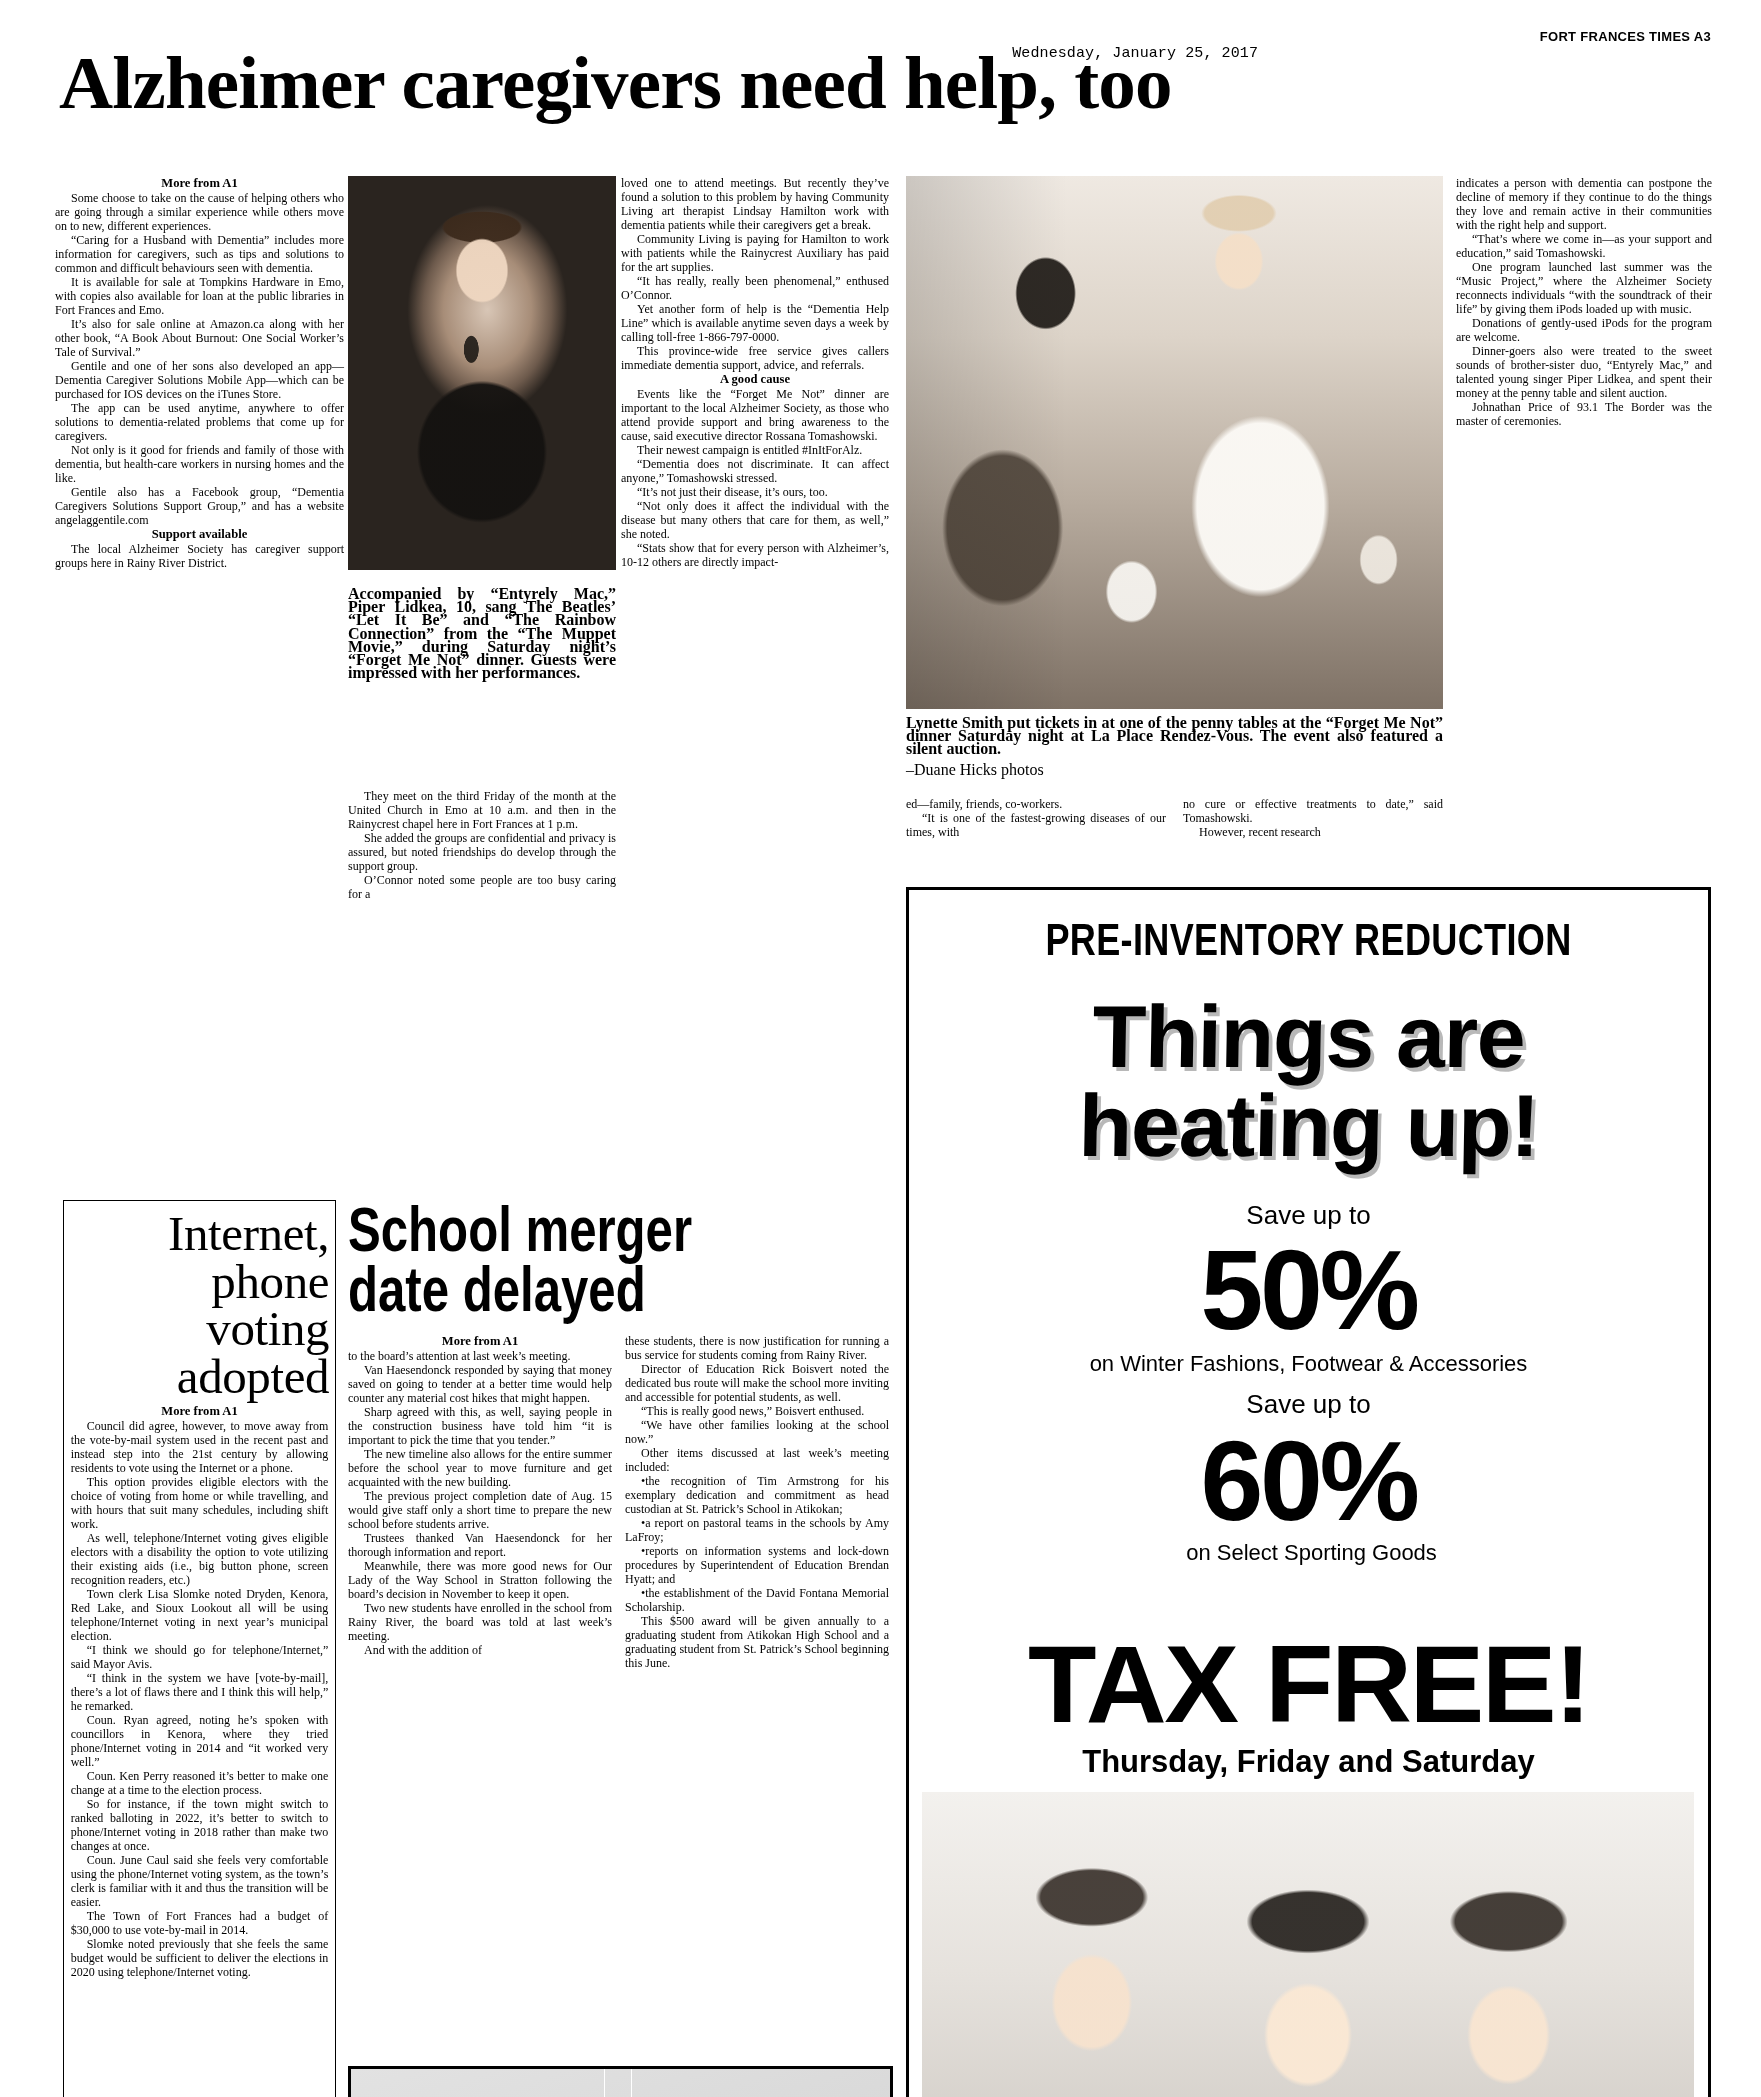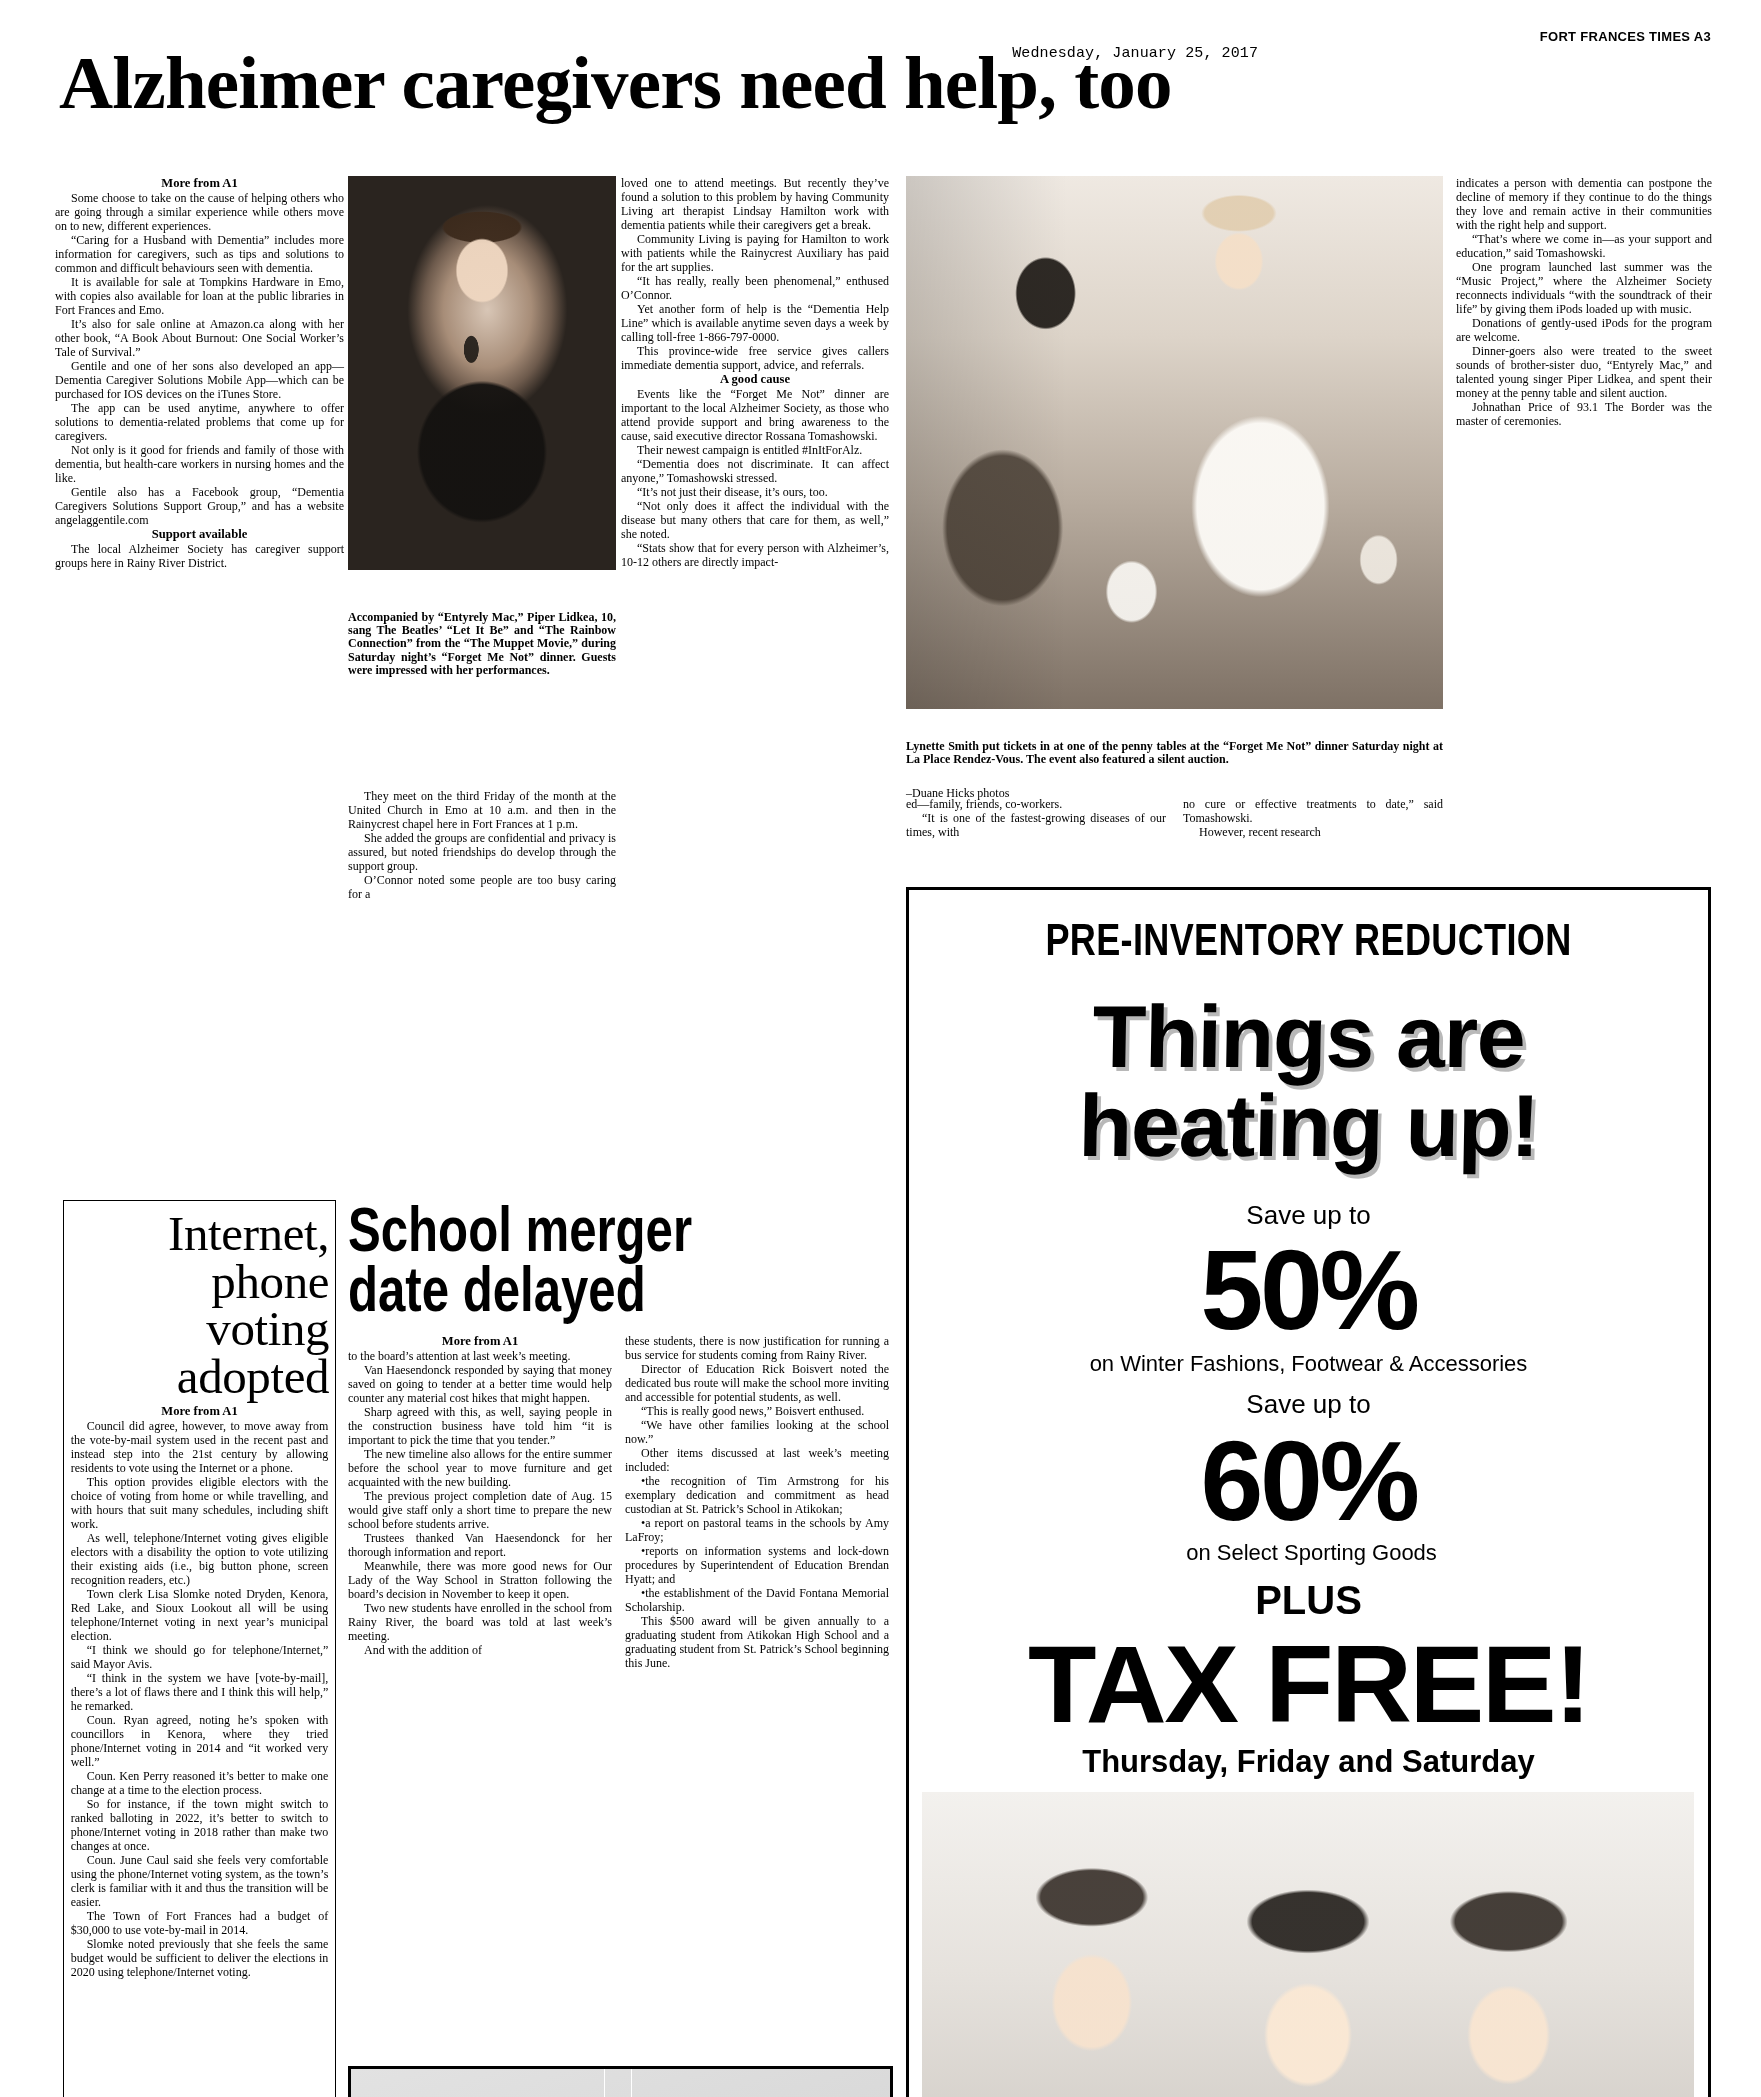--- a/index.html
+++ b/index.html
@@ -45,23 +45,22 @@
     font-family:"Liberation Serif", serif;
   }
   .credit { text-align:right; text-indent:0 !important; font-size:11px; }
 
   
   .photo { position:absolute; background:#2e2e2e; overflow:hidden; }
   .photo .ph-grad { position:absolute; inset:0; }
   .cap {
     position:absolute;
     font-family:"Liberation Serif", serif;
-    font-weight:bold; font-size:12px; line-height:13.2px;
+    font-weight:bold; font-size:16px; line-height:13.2px;
     text-align:justify;
-    margin-top:24px;
   }
 
   
   .boxed { position:absolute; border:1.3px solid #000; background:#fff; }
   .deckhead-serif {
     font-family:"Liberation Serif", serif;
     text-align:right; line-height:.97; letter-spacing:-0.4px;
   }
   .deckhead-cond {
     font-family:"Liberation Sans", sans-serif;
@@ -284,21 +283,20 @@
     <div class="marker-line" style="position:absolute; left:0; right:0; top:185px; font-size:88px;">heating up!</div>
 
     <div class="saveline" style="position:absolute; left:0; right:0; top:310px;">Save up to</div>
     <div class="bigpct" style="position:absolute; left:0; right:0; top:348px;">50%</div>
     <div class="pctsub" style="position:absolute; left:0; right:0; top:461px;">on Winter Fashions, Footwear &amp; Accessories</div>
 
     <div class="saveline" style="position:absolute; left:0; right:0; top:499px;">Save up to</div>
     <div class="bigpct" style="position:absolute; left:0; right:0; top:539px;text-align:center;">60%</div>
     <div class="pctsub" style="position:absolute; left:0; right:0; top:650px;padding-left:6px;">on Select Sporting Goods</div>
 
-    <div class="plusline" style="position:absolute; left:0; right:0; top:688px;">PLUS</div>
     <div class="taxfree" style="position:absolute; left:0; right:0; top:730px;">TAX FREE!</div>
     <div class="daysline" style="position:absolute; left:0; right:0; top:854px;">Thursday, Friday and Saturday</div>
 
     <div class="photo" style="left:12.6px; top:902px; width:772px; height:810px;">
       <div class="ph-grad" style="background:
           linear-gradient(180deg,#f3f1ee 0%, #e6e2dd 22%, #cfcac4 48%, #9b948c 72%, #5d5752 100%);"></div>
       <div class="photo-people" style="background:
           radial-gradient(ellipse 63px 76px at 22% 26%, rgba(246,226,206,.97) 0 58%, rgba(246,226,206,0) 64%),
           radial-gradient(ellipse 88px 46px at 22% 13%, rgba(60,52,46,.93) 0 58%, rgba(60,52,46,0) 64%),
           radial-gradient(ellipse 71px 84px at 50% 30%, rgba(250,232,212,.97) 0 56%, rgba(250,232,212,0) 62%),

